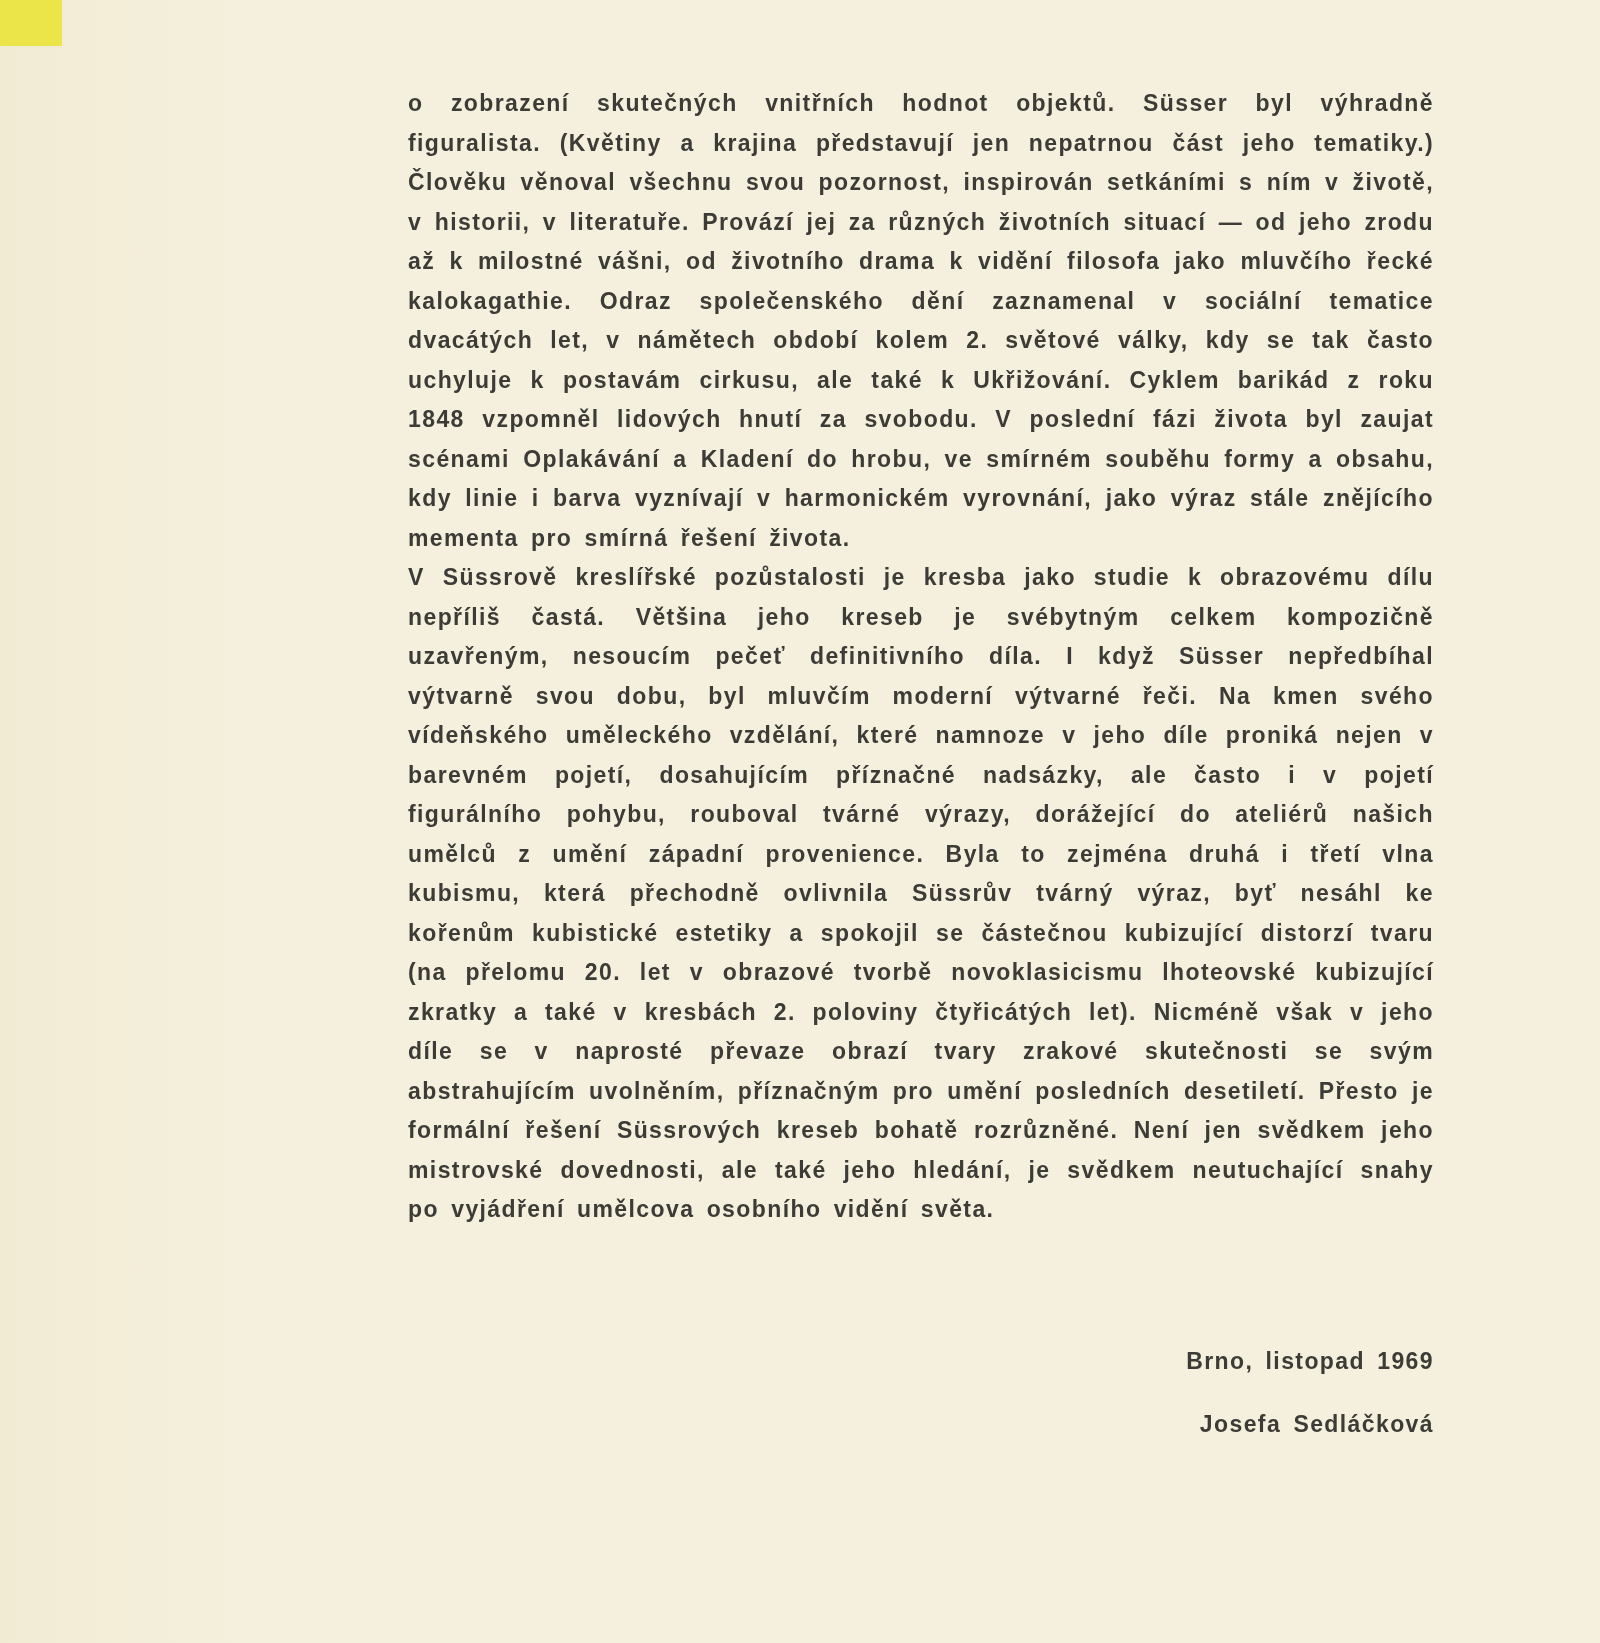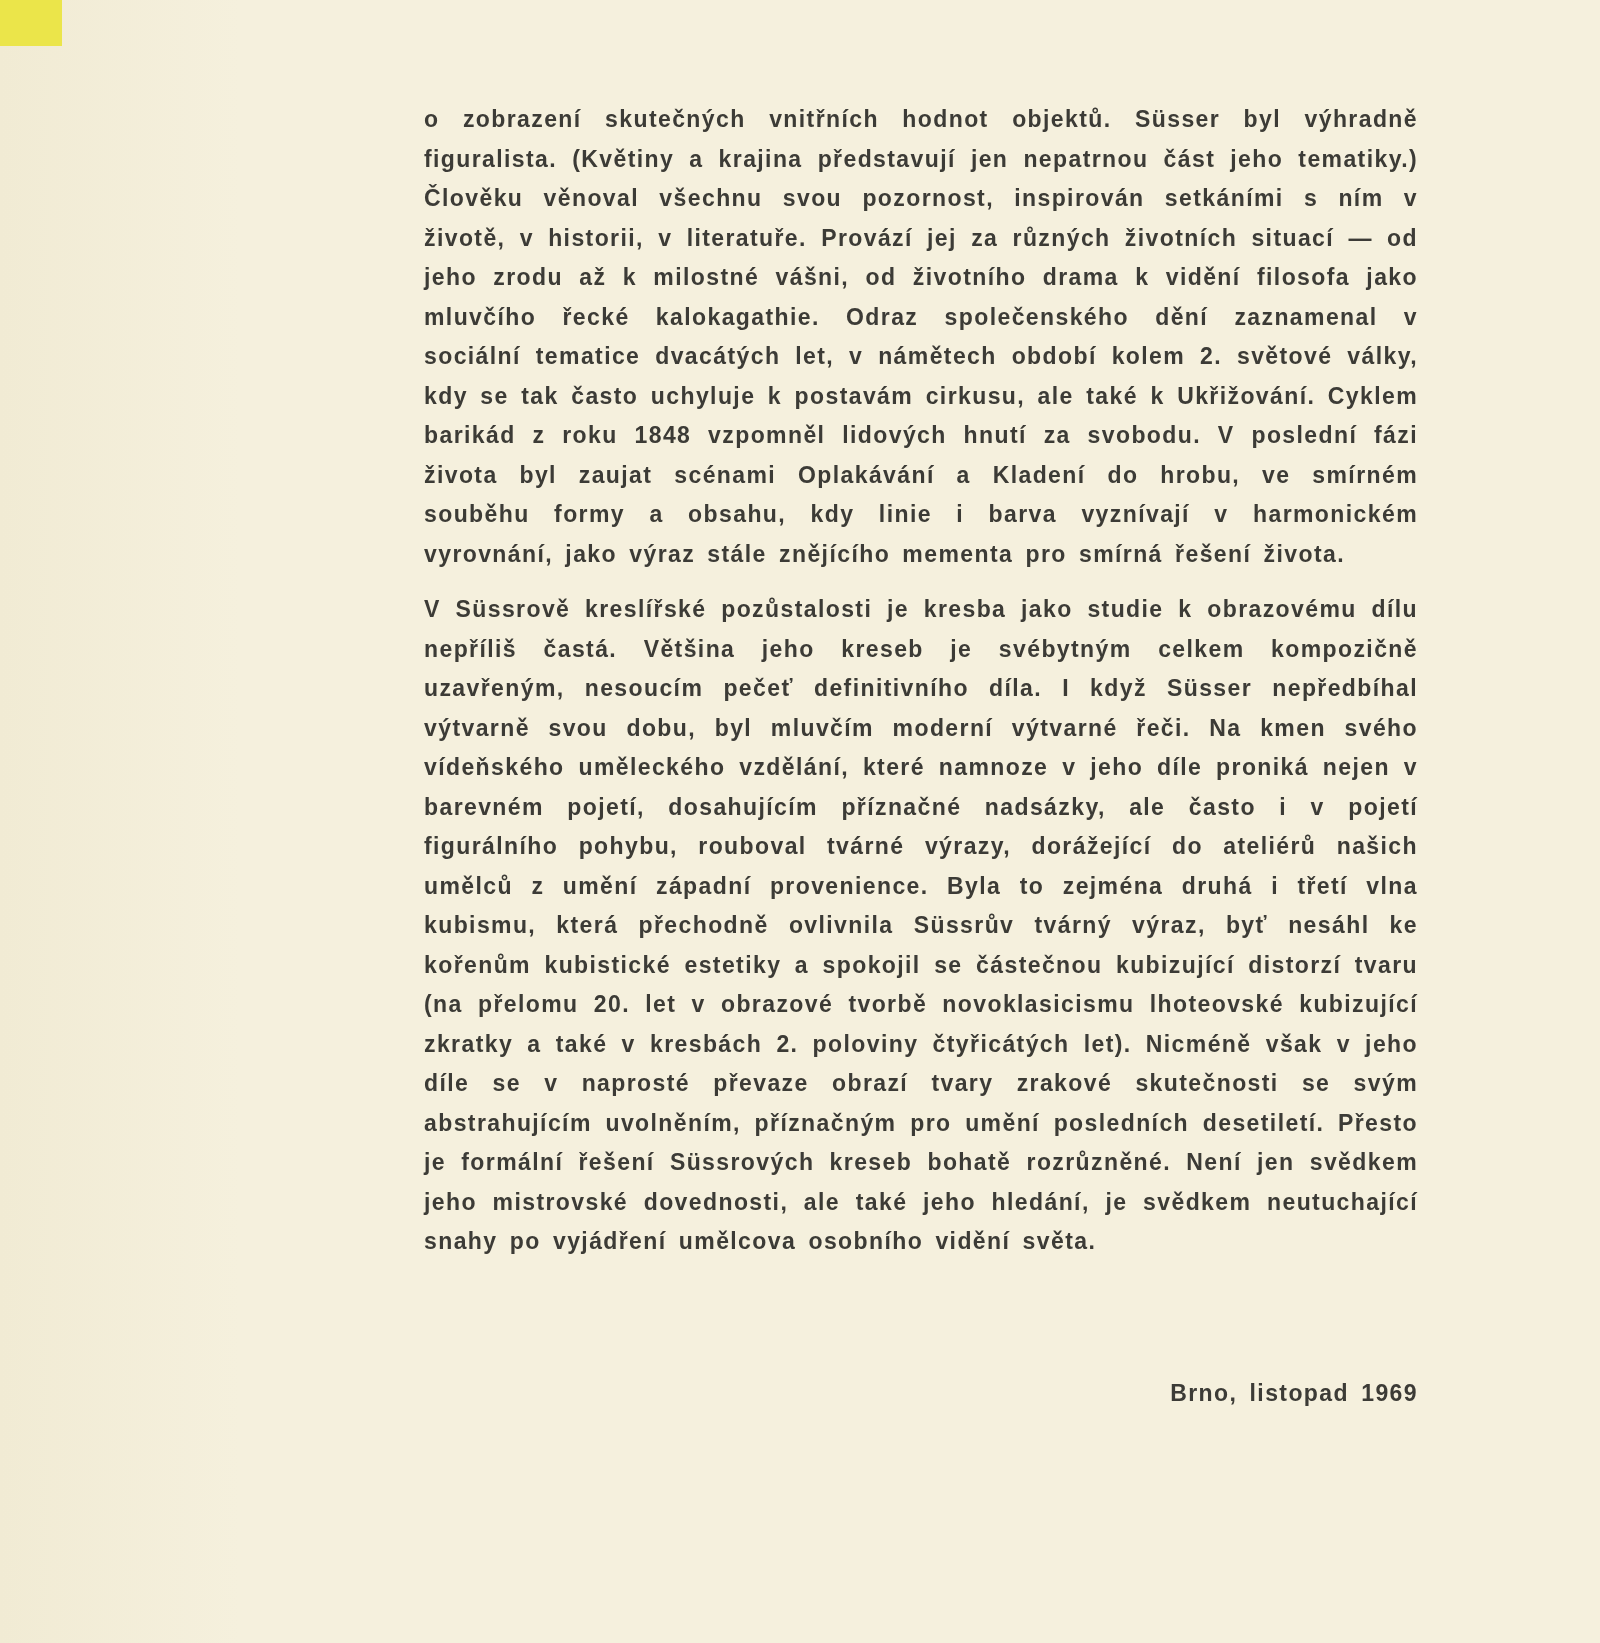--- a/index.html
+++ b/index.html
@@ -34,21 +34,21 @@
     width: 1026px;
     color: var(--text-color, #3c3b36);
     font-size: 23px;
     font-weight: 700;
     line-height: 39.5px;
     letter-spacing: 1.4px;
     word-spacing: 4.5px;
     text-align: justify;
   }
   .text-block p {
-    margin: 16px;
+    margin: 0;
   }
   .para + .para {
     margin-top: 0;
   }
   .dateline {
     text-align: right;
     margin-top: 112px !important;
   }
   .signature {
     text-align: right;
@@ -57,14 +57,15 @@
 </style>
 </head>
 <body style="--page-bg: #f5f0dd; --corner: #ebe54a; --text-color: #3c3b36;">
 
 <div class="page">
   <div class="corner-strip"></div>
   <div class="text-block">
     <p class="para">o zobrazení skutečných vnitřních hodnot objektů. Süsser byl výhradně figuralista. (Květiny a krajina představují jen nepatrnou část jeho tematiky.) Člověku věnoval všechnu svou pozornost, inspirován setkáními s ním v životě, v historii, v literatuře. Provází jej za různých životních situací — od jeho zrodu až k milostné vášni, od životního drama k vidění filosofa jako mluvčího řecké kalokagathie. Odraz společenského dění zaznamenal v sociální tematice dvacátých let, v námětech období kolem 2. světové války, kdy se tak často uchyluje k postavám cirkusu, ale také k Ukřižování. Cyklem barikád z roku 1848 vzpomněl lidových hnutí za svobodu. V poslední fázi života byl zaujat scénami Oplakávání a Kladení do hrobu, ve smírném souběhu formy a obsahu, kdy linie i barva vyznívají v harmonickém vyrovnání, jako výraz stále znějícího mementa pro smírná řešení života.</p>
     <p class="para">V Süssrově kreslířské pozůstalosti je kresba jako studie k obrazovému dílu nepříliš častá. Většina jeho kreseb je svébytným celkem kompozičně uzavřeným, nesoucím pečeť definitivního díla. I když Süsser nepředbíhal výtvarně svou dobu, byl mluvčím moderní výtvarné řeči. Na kmen svého vídeňského uměleckého vzdělání, které namnoze v jeho díle proniká nejen v barevném pojetí, dosahujícím příznačné nadsázky, ale často i v pojetí figurálního pohybu, rouboval tvárné výrazy, dorážející do ateliérů našich umělců z umění západní provenience. Byla to zejména druhá i třetí vlna kubismu, která přechodně ovlivnila Süssrův tvárný výraz, byť nesáhl ke kořenům kubistické estetiky a spokojil se částečnou kubizující distorzí tvaru (na přelomu 20. let v obrazové tvorbě novoklasicismu lhoteovské kubizující zkratky a také v kresbách 2. poloviny čtyřicátých let). Nicméně však v jeho díle se v naprosté převaze obrazí tvary zrakové skutečnosti se svým abstrahujícím uvolněním, příznačným pro umění posledních desetiletí. Přesto je formální řešení Süssrových kreseb bohatě rozrůzněné. Není jen svědkem jeho mistrovské dovednosti, ale také jeho hledání, je svědkem neutuchající snahy po vyjádření umělcova osobního vidění světa.</p>
     <p class="dateline">Brno, listopad 1969</p>
+    <p class="signature">Josefa Sedláčková</p>
   </div>
 </div>
 
 </body></html>

